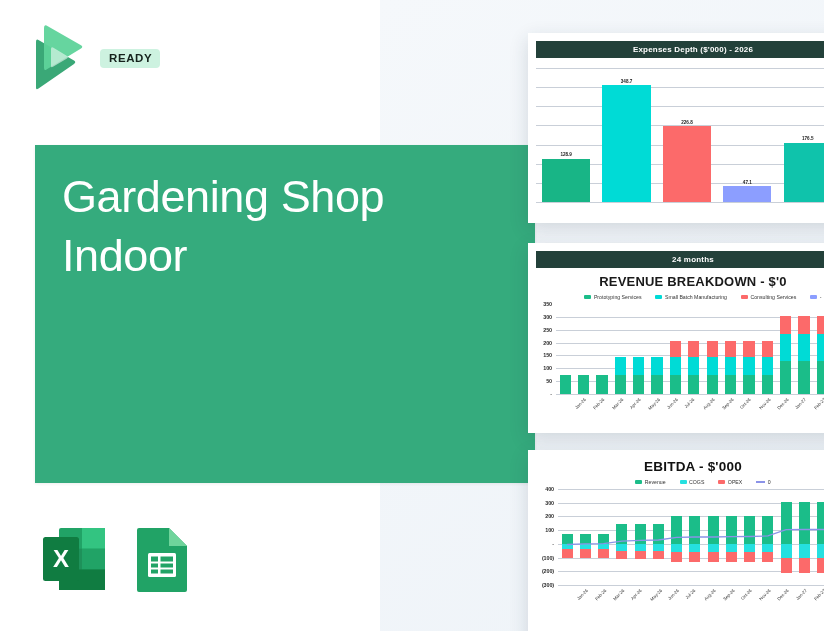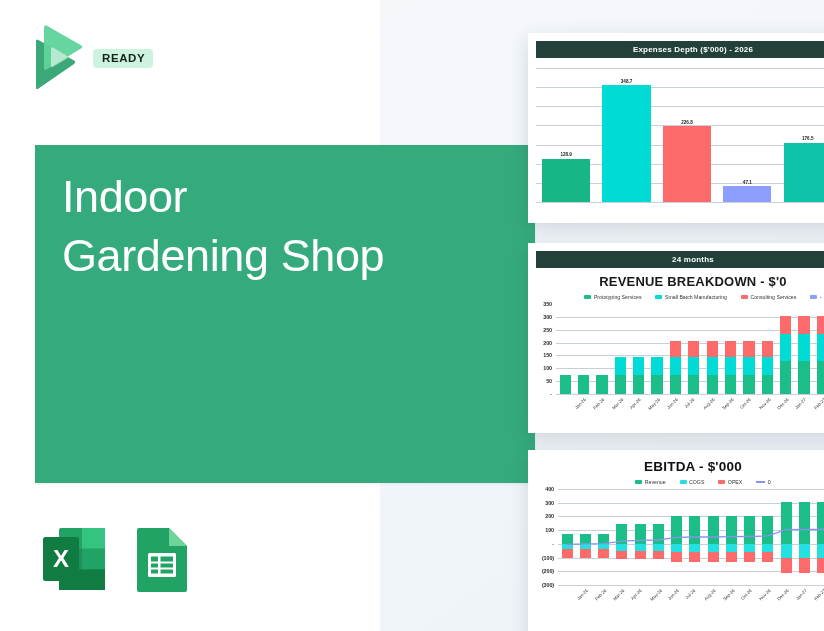--- a/index.html
+++ b/index.html
@@ -16,21 +16,21 @@
   }
   .bg-left {
     position:absolute; left:0; top:0; width:380px; height:631px;
     background:#ffffff;
   }
 
   
   .logo-wrap { position:absolute; left:26px; top:24px; display:flex; align-items:center; }
   .logo-mark { position:relative; width:62px; height:66px; flex:0 0 auto; }
   .logo-mark svg { position:absolute; left:0; top:0; }
-  .logo-text { margin-left:5px; padding-top:2px;text-align:center; }
+  .logo-text { margin-left:12px; padding-top:2px;text-align:center; }
   .ready-badge {
     display:inline-block; background:#cdf2e0; color:#15221c;
     font-size:11.5px; font-weight:700; letter-spacing:0.6px;
     padding:3px 8px 3px 9px; border-radius:4px; line-height:1.1;
   }
   .bp-title {
     font-size:26px; font-weight:700; color:#15181c; letter-spacing:-0.6px;
     margin-top:5px; line-height:1;
   }
 
@@ -118,22 +118,22 @@
       <path d="M25 25 L25 42 Q25 44 27 42.8 L41 34.5 Q43 33.3 41 32.1 L27 23.6 Q25 22.5 25 25 Z" fill="#ffffff" opacity="0.55"></path>
     </svg>
   </div>
   <div class="logo-text">
     <span class="ready-badge">READY</span>
   </div>
 </div>
 
 <div class="hero">
   <div class="hero-title">
+    <div>Gardening Shop</div>
     <div>Indoor</div>
-    <div>Gardening Shop</div>
   </div>
 </div>
 
 <div class="footer">
   <div class="icon-excel">
     <svg width="78" height="78" viewBox="0 0 78 78">
       <rect x="24" y="8" width="46" height="62" rx="2" fill="#21a366"></rect>
       <rect x="47" y="8" width="23" height="20.7" fill="#33c481"></rect>
       <rect x="47" y="28.7" width="23" height="20.7" fill="#21a366"></rect>
       <rect x="47" y="49.4" width="23" height="20.6" fill="#107c41"></rect>

